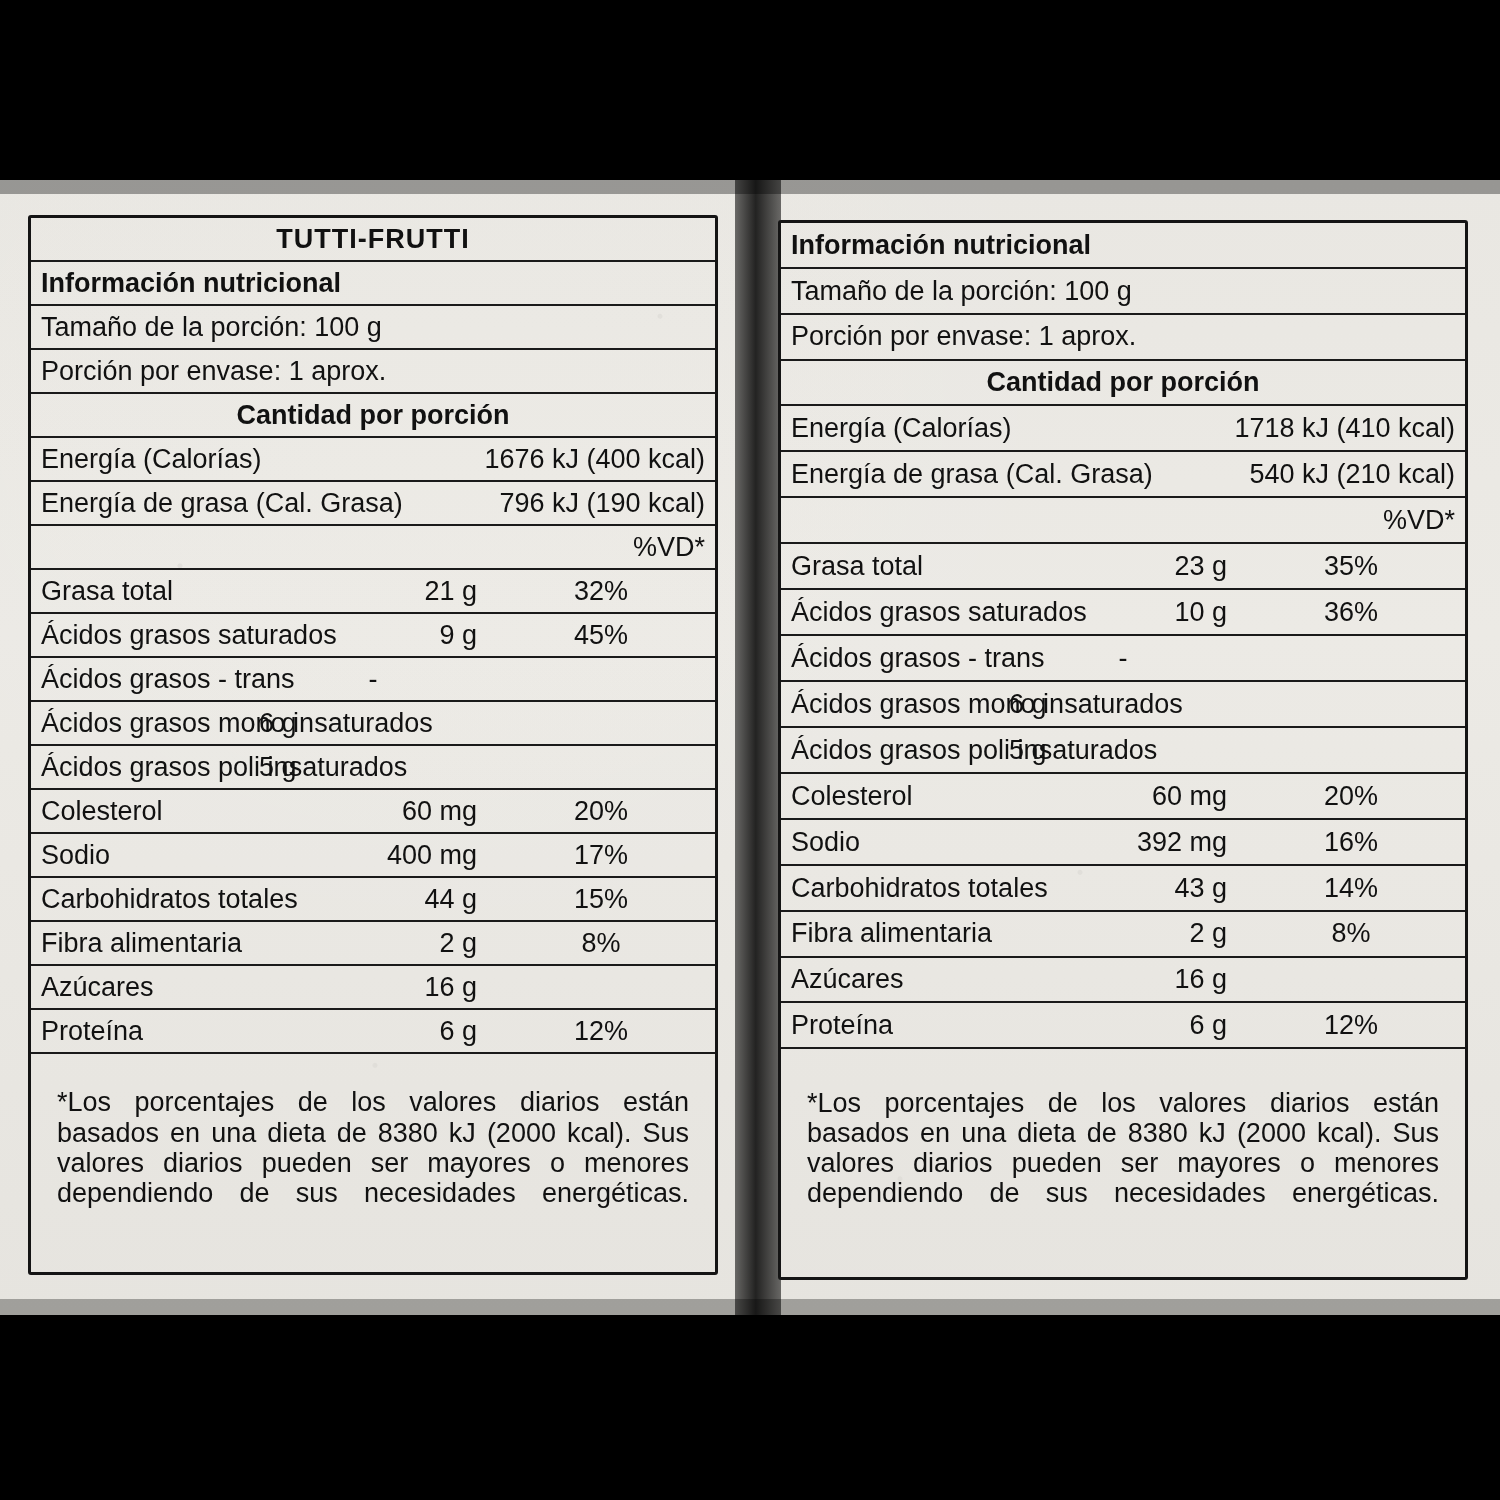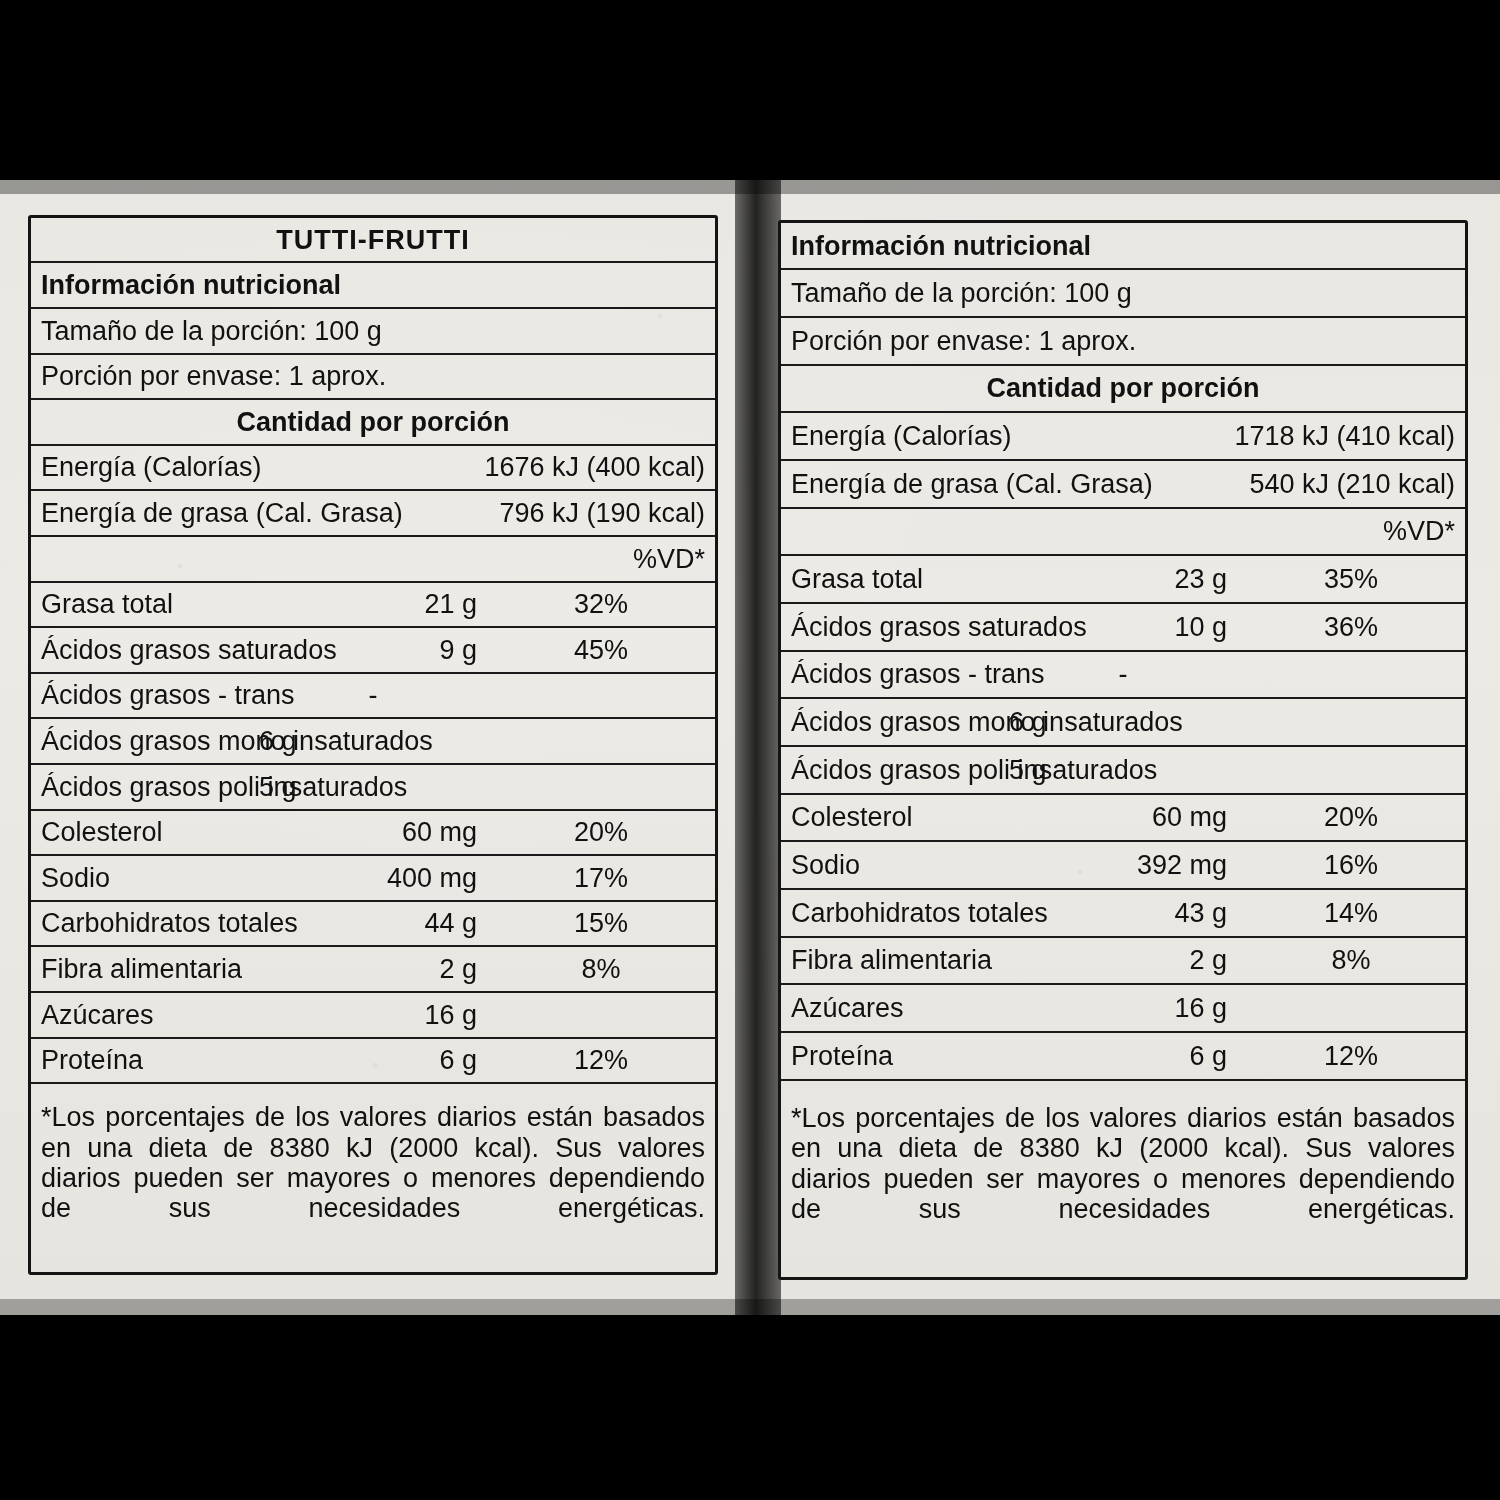--- a/index.html
+++ b/index.html
@@ -121,21 +121,21 @@
 
   .footnote-cell {
     border-bottom: none !important;
     text-align: justify;
     white-space: normal !important;
     font-size: 26px;
     line-height: 1.28;
     padding: 8px 10px 10px 10px;
     vertical-align: top;
   }
-  .footnote-cell p { margin: 0; text-align: justify; }
+  .footnote-cell p { margin: 16px; text-align: justify; }
   .footnote-cell p:after {
     content: "";
     display: inline-block;
     width: 100%;
   }
 </style>
 </head>
 <body>
 
 <div id="page">

